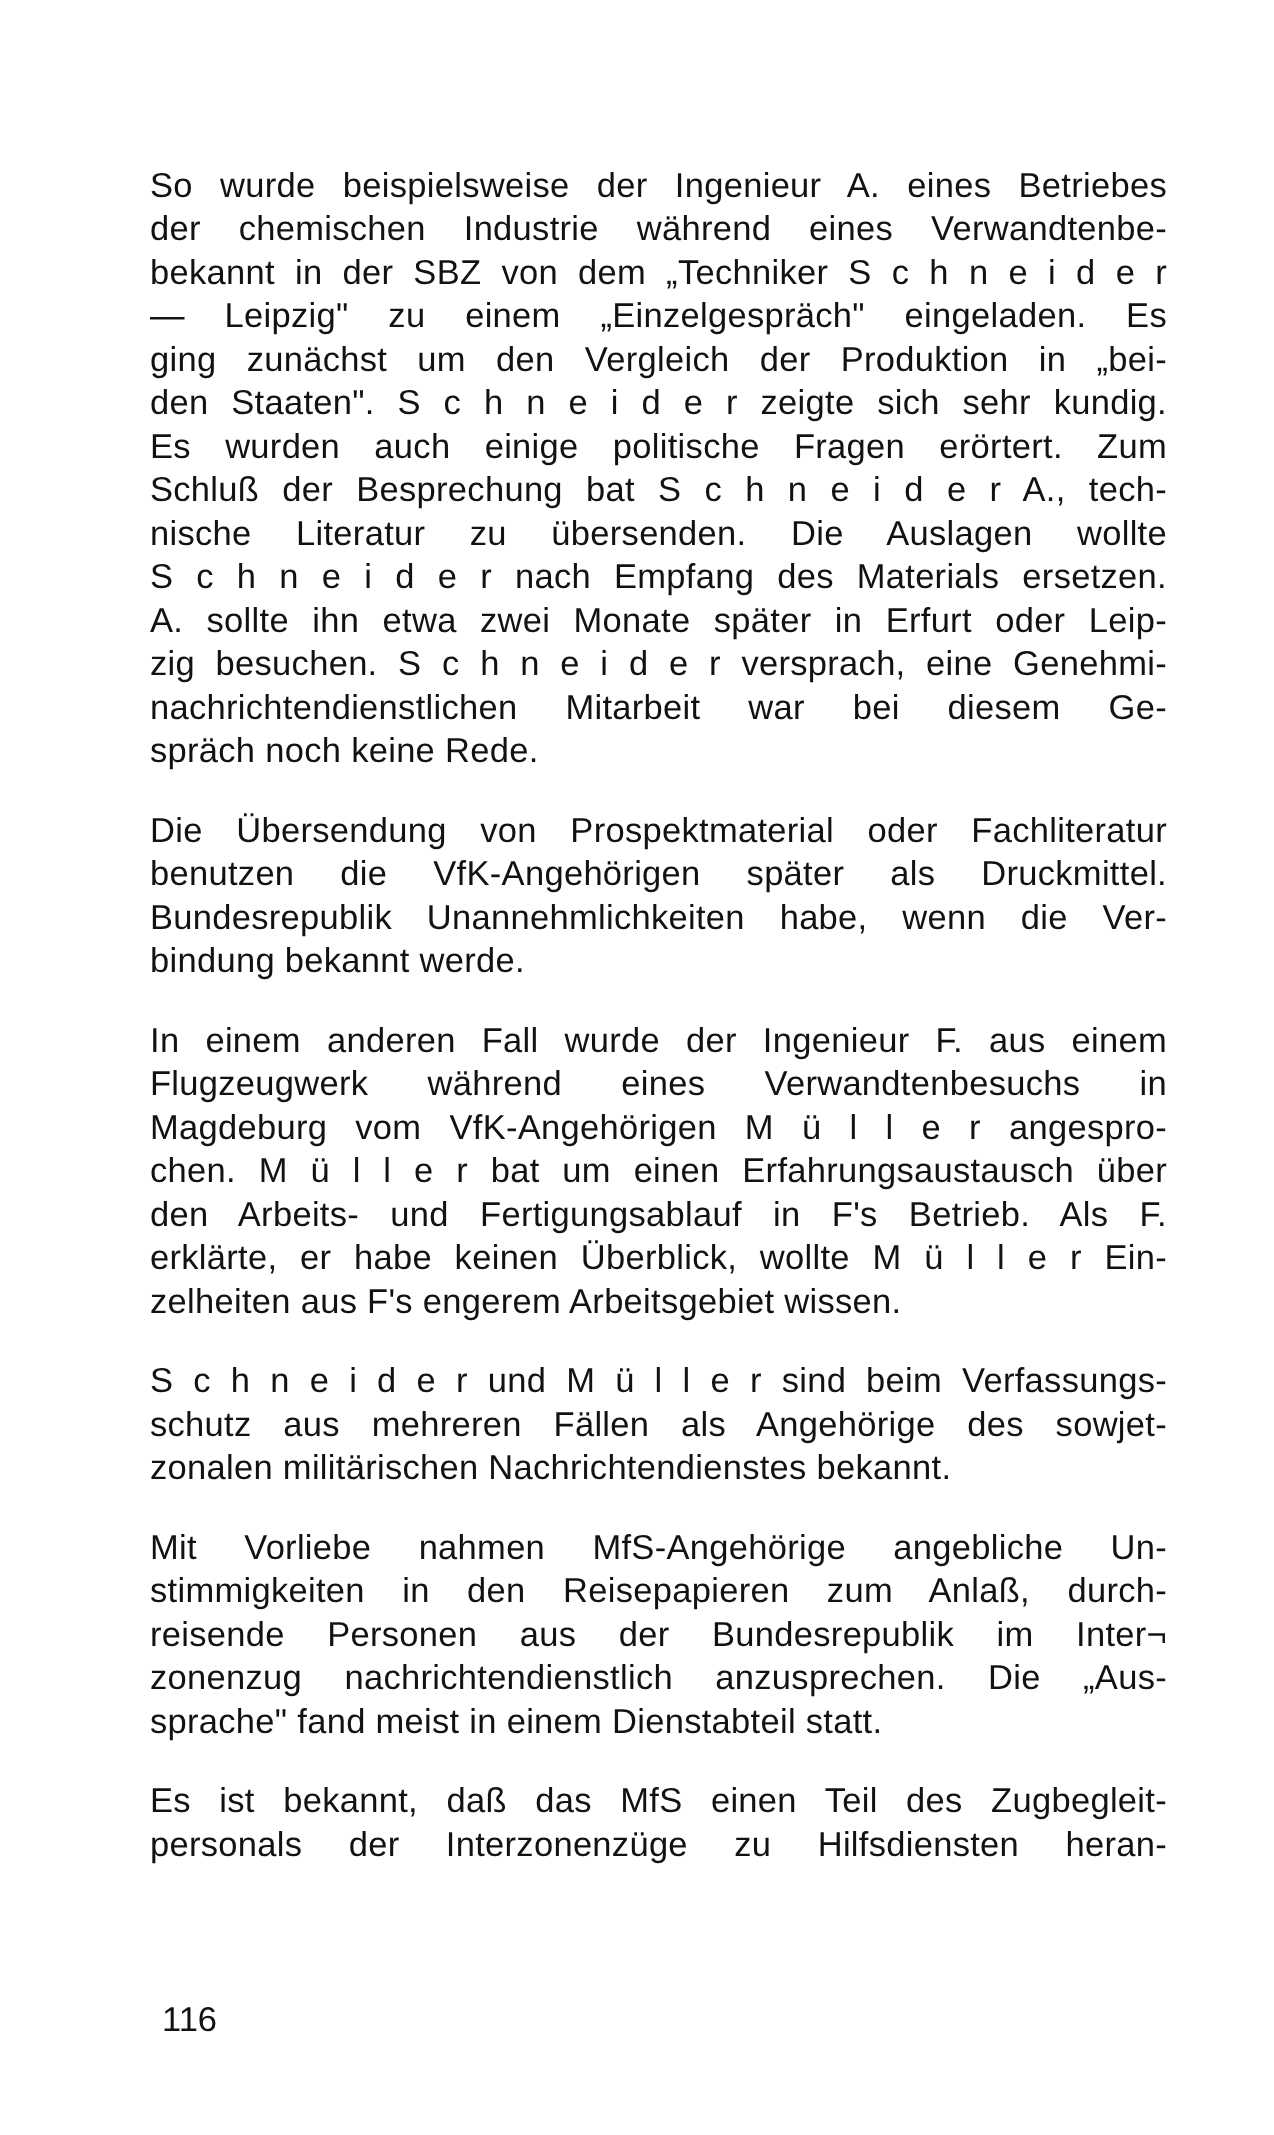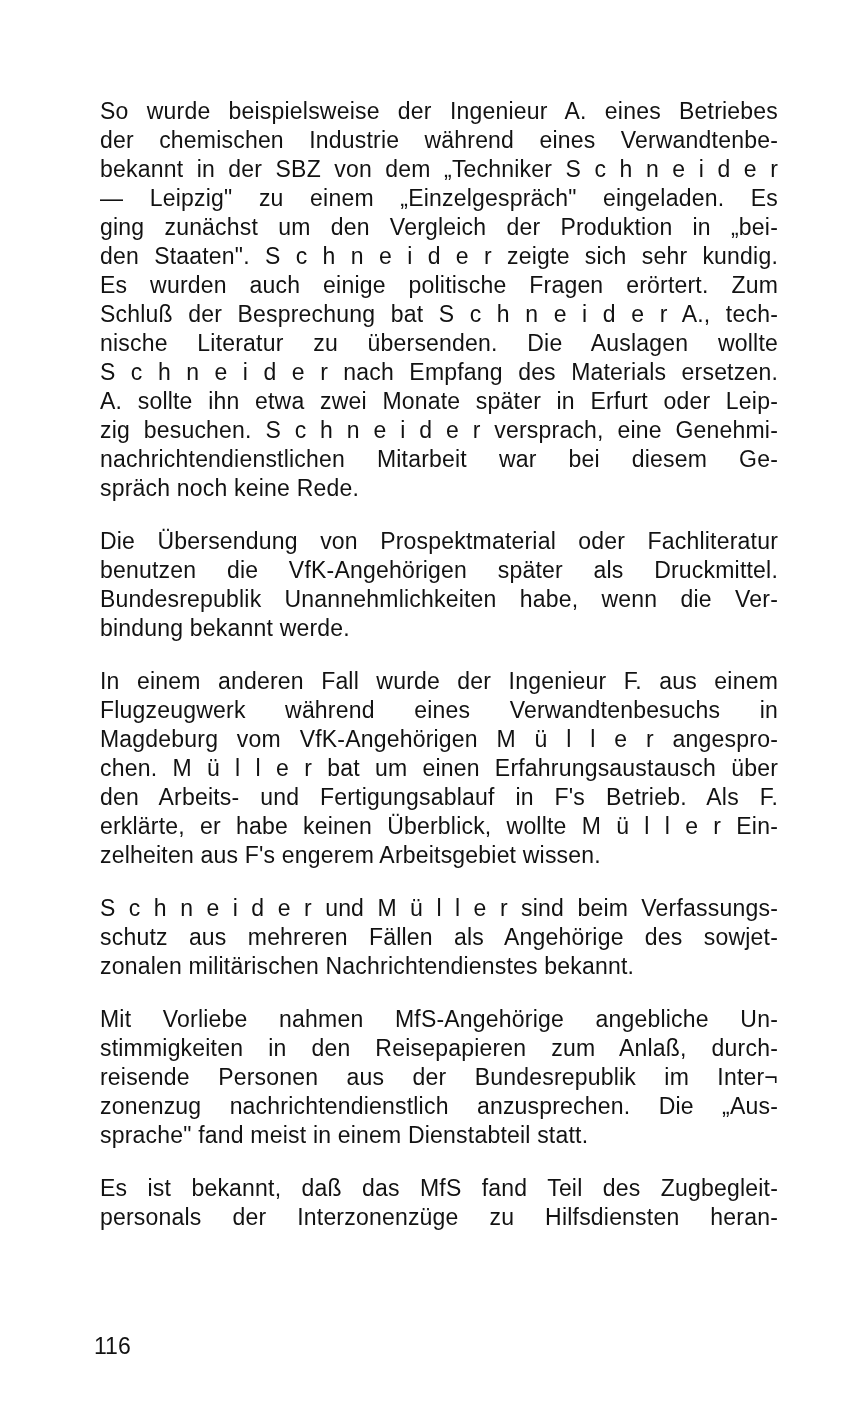--- a/index.html
+++ b/index.html
@@ -23,36 +23,36 @@
   .text-block {
     position: absolute;
     left: 100px;
     top: 97px;
     width: 678px;
     font-size: 23px;
     line-height: 29px;
     letter-spacing: 0.2px;
   }
   .paragraph {
-    margin: 0 0 24px 0;
+    margin: 12px 0 24px 0;
     padding: 0;
   }
   .line {
     text-align: justify;
     text-align-last: justify;
     text-justify: inter-word;
     white-space: normal;
   }
   .line-last {
     text-align: right;
     text-align-last: left;
   }
   .page-number {
     position: absolute;
-    left: 94px;
+    left: 108px;
     top: 1332px;
     font-size: 23px;
     line-height: 29px;
   }
 </style>
 </head>
 <body>
 
 <div class="page">
   <div class="text-block">
@@ -93,18 +93,18 @@
         <div class="line line-last">zonalen militärischen Nachrichtendienstes bekannt.</div>
       </div>
       <div class="paragraph">
         <div class="line">Mit Vorliebe nahmen MfS-Angehörige angebliche Un-</div>
         <div class="line">stimmigkeiten in den Reisepapieren zum Anlaß, durch-</div>
         <div class="line">reisende Personen aus der Bundesrepublik im Inter¬</div>
         <div class="line">zonenzug nachrichtendienstlich anzusprechen. Die „Aus-</div>
         <div class="line line-last">sprache" fand meist in einem Dienstabteil statt.</div>
       </div>
       <div class="paragraph">
-        <div class="line">Es ist bekannt, daß das MfS fand Teil des Zugbegleit-</div>
+        <div class="line">Es ist bekannt, daß das MfS einen Teil des Zugbegleit-</div>
         <div class="line">personals der Interzonenzüge zu Hilfsdiensten heran-</div>
       </div>
     </div>
   <div class="page-number">116</div>
 </div>
 
 </body></html>

